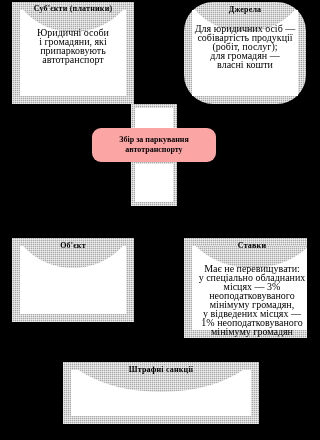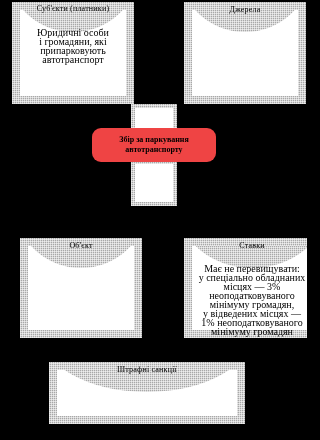--- a/index.html
+++ b/index.html
@@ -47,21 +47,21 @@
       repeating-linear-gradient(0deg, rgba(255,255,255,.55) 0 1px, rgba(0,0,0,0) 1px 2px),
       repeating-linear-gradient(90deg, rgba(255,255,255,.55) 0 1px, rgba(0,0,0,0) 1px 2px);
   }
   .node-title {
     position: absolute;
     left: 0;
     right: 0;
     top: 1px;
     text-align: center;
     font-size: 8px;
-    font-weight: normal;
+    font-weight: bold;
     line-height: 9px;
     letter-spacing: .2px;
     z-index: 3;
     color: #000;
   }
   .node-body {
     position: absolute;
     left: 4px;
     right: 4px;
     text-align: center;
@@ -70,46 +70,46 @@
     z-index: 2;
     color: #000;
     white-space: pre-line;
   }
 
   
   #node-subjects { left: 12px;  top: 2px;   width: 122px; height: 102px; }
   #node-subjects .node-body { top: 26px; }
   #node-subjects .node-title { top: 2px; }
 
-  #node-sources  { left: 184px; top: 2px;   width: 122px; height: 102px; }
+  #node-sources  { left: 184px; top: 2px;   width: 122px; height: 102px; border-radius: 29px; }
   #node-sources .node-body  { top: 22px; }
   #node-sources .node-title { top: 3px; }
 
-  #node-object   { left: 20px;  top: 238px; width: 122px; height: 100px; }
+  #node-object   { left: 12px;  top: 238px; width: 122px; height: 84px; }
   #node-object .node-body   { top: 42px; }
   #node-object .node-title  { top: 3px; }
 
   #node-rates    { left: 184px; top: 238px; width: 136px; height: 100px; }
   #node-rates .node-body    { top: 26px; }
   #node-rates .node-title   { top: 3px; }
 
-  #node-penalty  { left: 49px;  top: 362px; width: 196px; height: 62px; }
+  #node-penalty  { left: 63px;  top: 362px; width: 196px; height: 62px; }
   #node-penalty .node-body  { top: 24px; }
   #node-penalty .node-title { top: 3px; }
   #node-penalty .node-arc   { top: -38px; height: 60px; }
 
   
   #node-center {
     position: absolute;
     left: 92px;
     top: 128px;
     width: 124px;
     height: 34px;
     box-sizing: border-box;
-    background: #ef4444;
+    background: #fca5a5;
     border-radius: 9px;
     display: flex;
     align-items: center;
     justify-content: center;
     z-index: 5;
   }
   #node-center .center-text {
     text-align: center;
     font-size: 8px;
     font-weight: bold;
@@ -150,20 +150,25 @@
 і громадяни, які
 припарковують
 автотранспорт</div>
 </div>
 
 <div class="node" id="node-sources">
   <div class="node-inner">
     <div class="node-arc"></div>
   </div>
   <div class="node-title">Джерела</div>
+  <div class="node-body">Для юридичних осіб —
+собівартість продукції
+(робіт, послуг);
+для громадян  —
+власні кошти</div>
 </div>
 
 <div class="conn" id="conn-top">
   <span></span>
 </div>
 
 <div id="node-center">
   <div class="center-text">Збір за паркування
 автотранспорту</div>
 </div>

